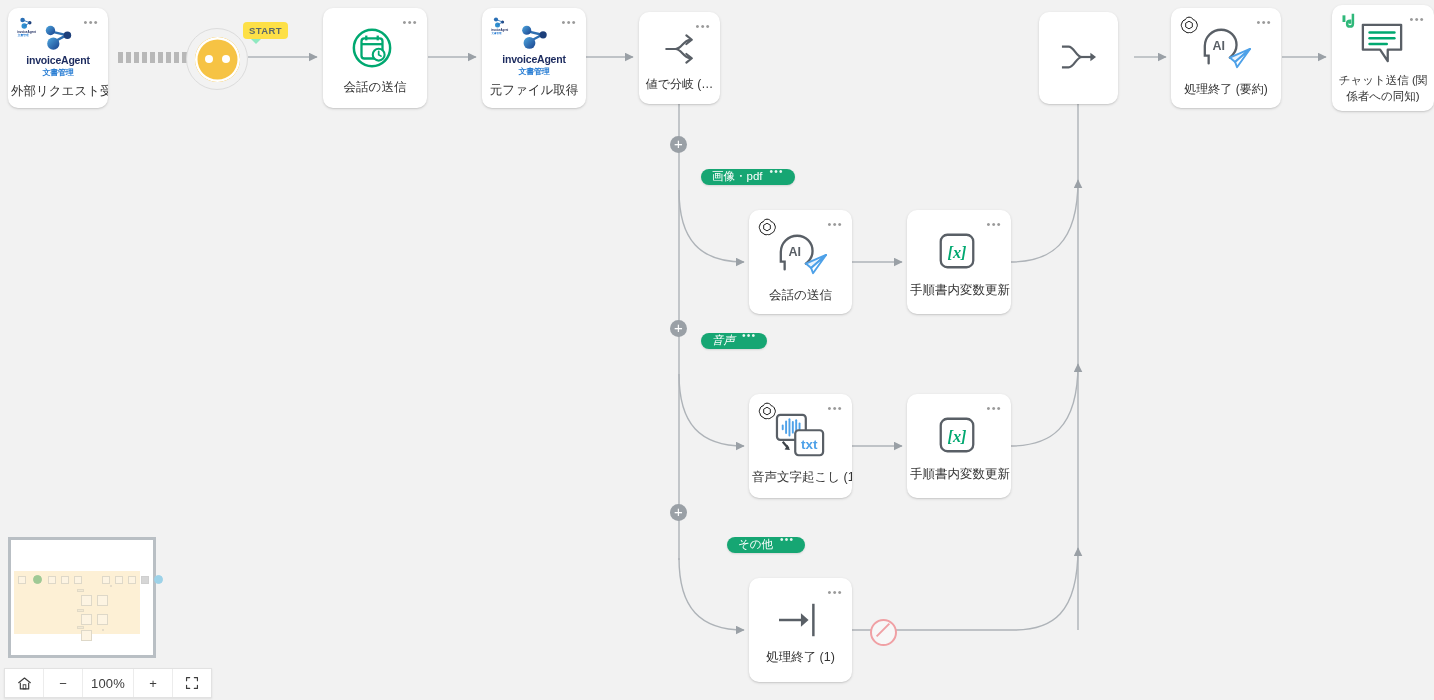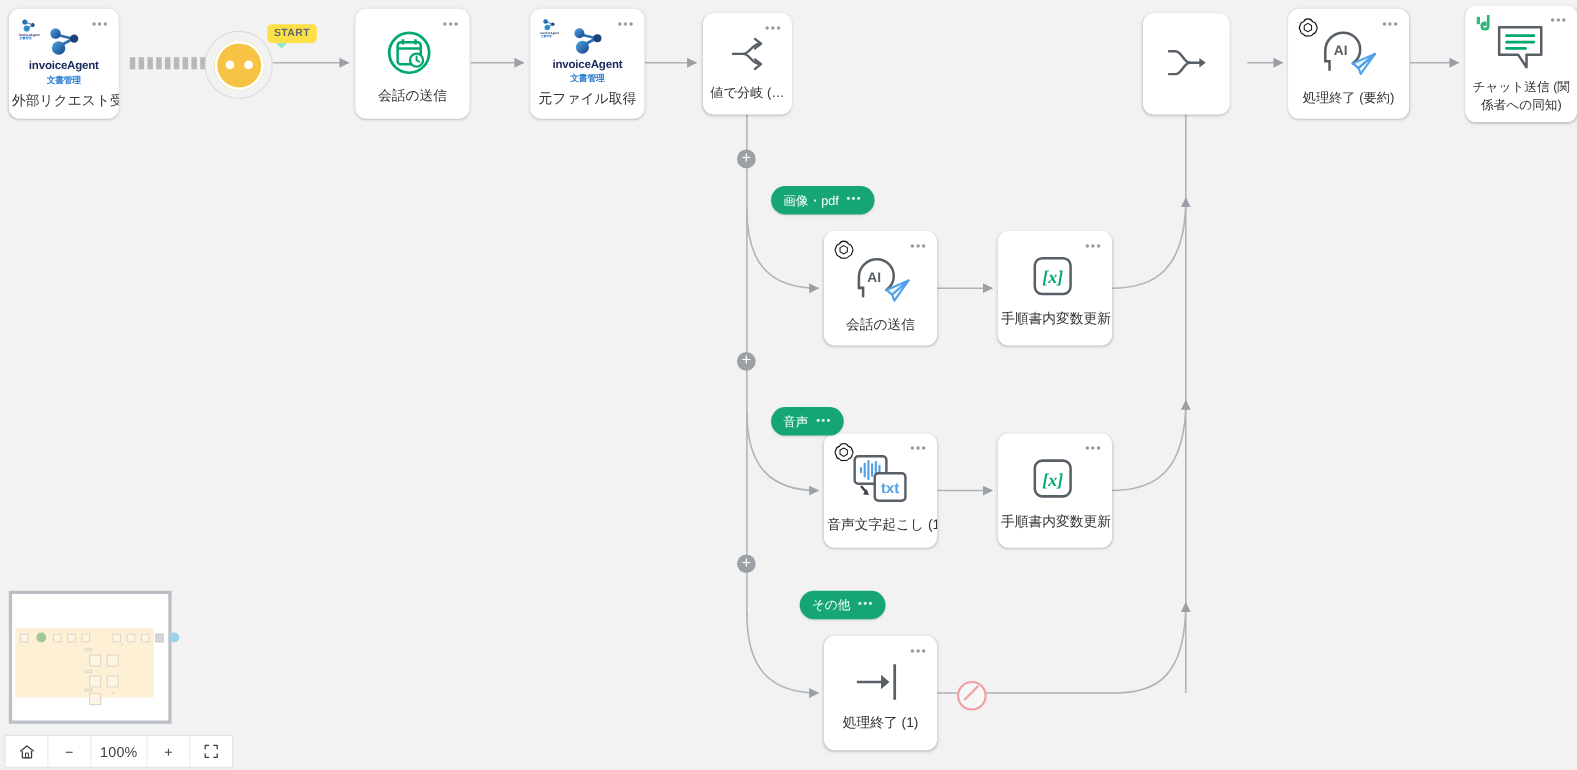--- a/index.html
+++ b/index.html
@@ -127,23 +127,22 @@
   }
   #dashed-link i { display:block; width:5px; height:11px; background:#b8b8b8; }
 
   
   .branch-pill {
     position: absolute;
     background: #16a673;
     color: #ffffff;
     border-radius: 14px;
     font-size: 11.5px;
-    height: 26px;
+    height: 16px;
     display: flex;
-    align-items: center;
     gap: 7px;
     padding: 0 11px;
     box-shadow: 0 1px 2px rgba(0,0,0,0.12);
     white-space: nowrap;
   }
   .branch-pill .pk {
     letter-spacing: 1.2px;
     font-size: 10px;
     line-height: 6px;
     color: #e7f7f0;
@@ -533,21 +532,21 @@
         </g>
       </svg>
     </div>
     <div class="nlabel wrap" style="font-size:11.5px;">チャット送信 (関係者への同知)</div>
   </div>
 
   <div class="branch-pill" style="left:701px; top:169px;">
     <span>画像・pdf</span>
     <span class="pk">•••</span>
   </div>
-  <div class="branch-pill" style="left:701px; top:370px;">
+  <div class="branch-pill" style="left:701px; top:333px;font-style:italic;">
     <span>音声</span>
     <span class="pk">•••</span>
   </div>
   <div class="branch-pill" style="left:727px; top:537px;">
     <span>その他</span>
     <span class="pk">•••</span>
   </div>
 
   <div class="plus" style="left:670px; top:136px;">
     <span>+</span>

